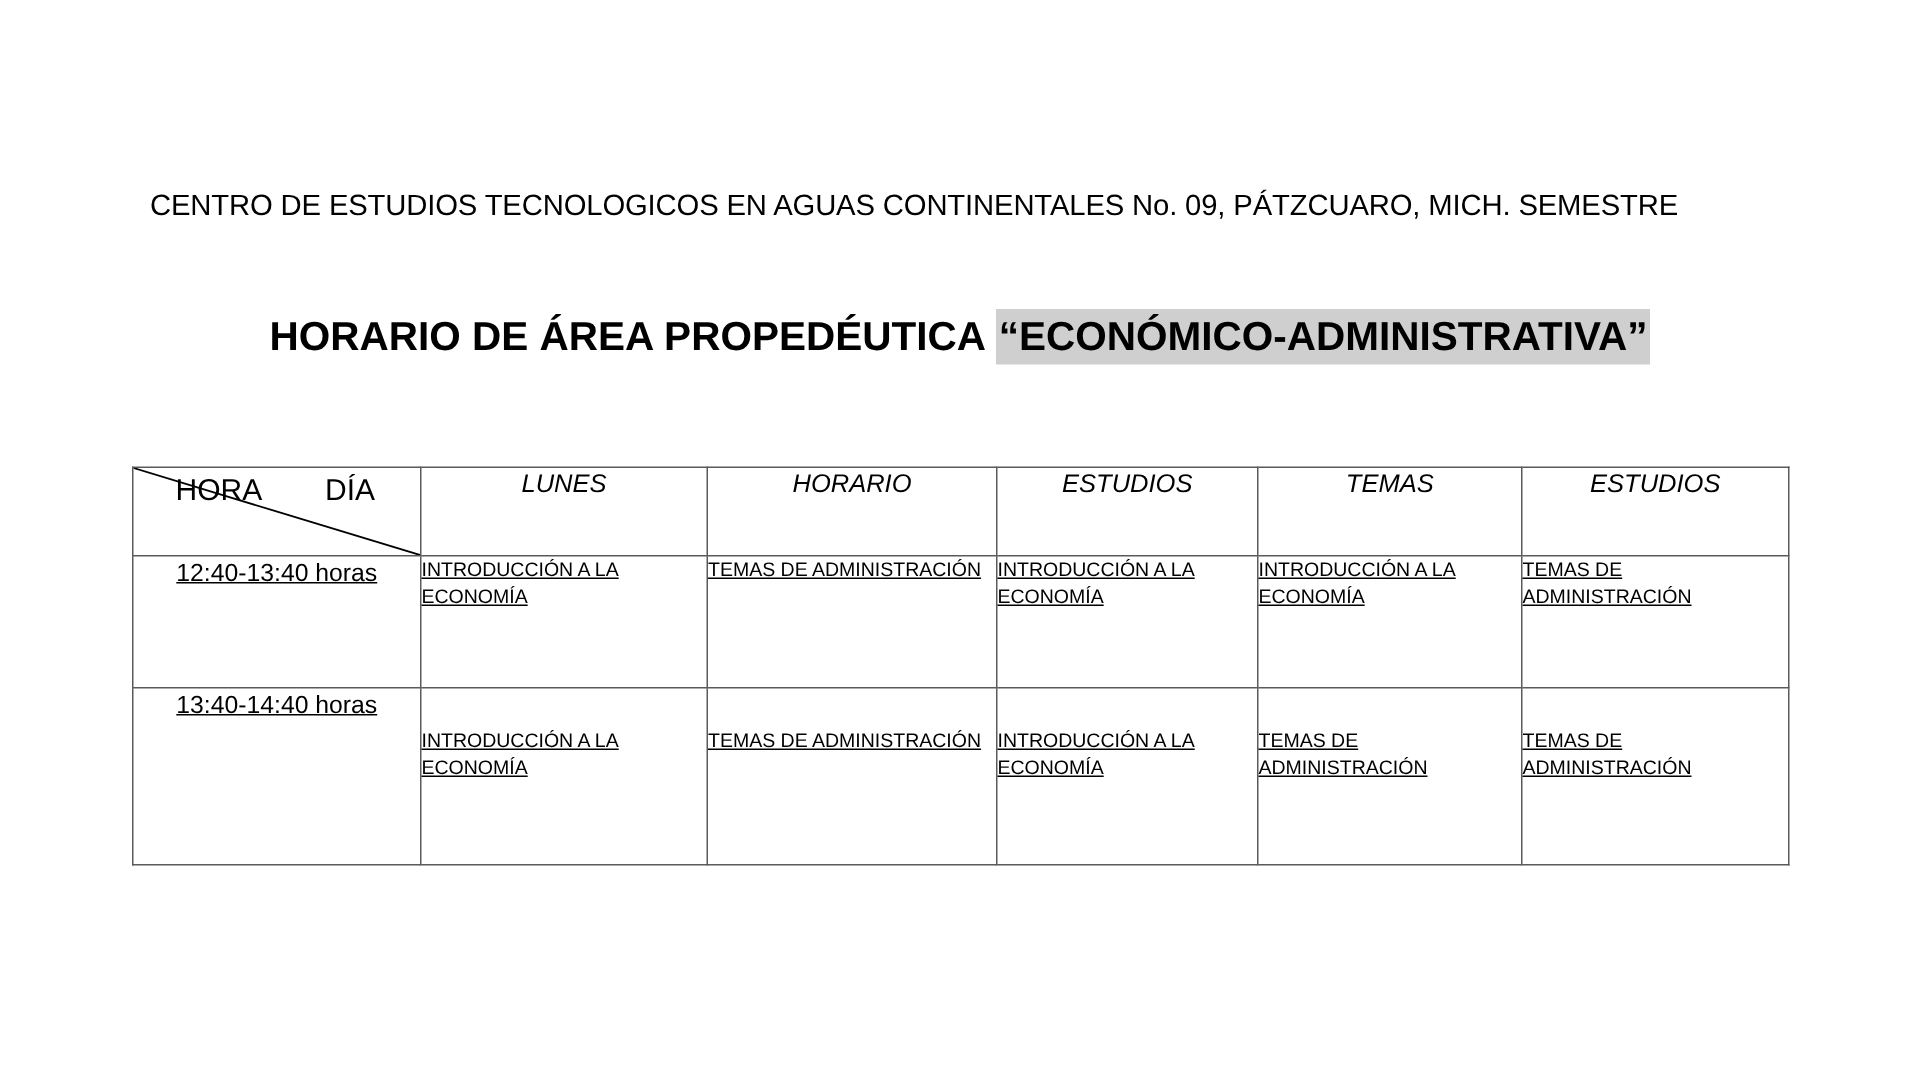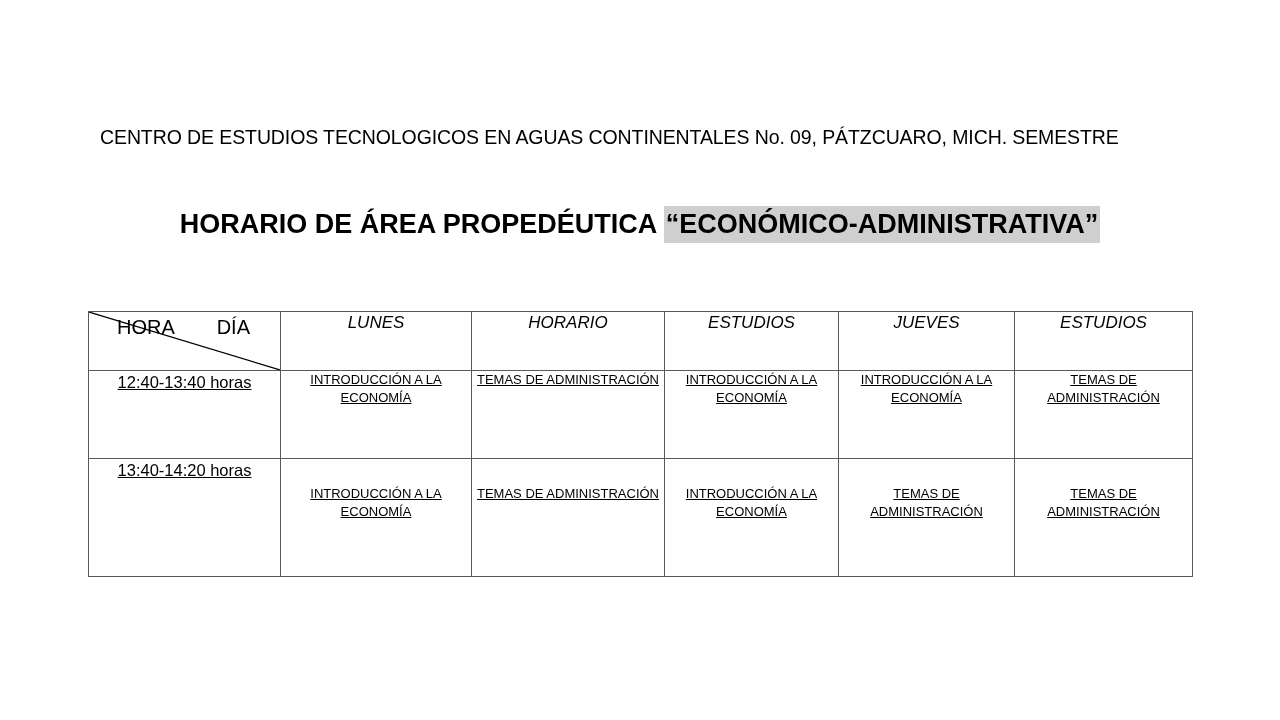--- a/index.html
+++ b/index.html
@@ -108,21 +108,20 @@
   .body-row td { height: 87px; text-decoration: underline; }
   .body-row.r2 td { height: 91px; }
 
   .time-cell {
     text-align: center;
     font-size: 16.5px;
     line-height: 22px;
     padding-top: 5px;
   }
   .subject-cell {
-    text-align: center;
     font-size: 13px;
     line-height: 17.5px;
     padding-top: 24px;
     padding-left: 4px;
     padding-right: 4px;
   }
   .body-row.r2 .subject-cell {
     padding-top: 26px;
   }
 </style>
@@ -155,35 +154,35 @@
             <line x1="0" y1="0" x2="192" y2="58" stroke="#000000" stroke-width="1.2" vector-effect="non-scaling-stroke"></line>
           </svg>
           <div class="corner-labels">
             <span>HORA</span>
             <span>DÍA</span>
           </div>
         </td>
         <td class="hdr-cell">LUNES</td>
         <td class="hdr-cell">HORARIO</td>
         <td class="hdr-cell">ESTUDIOS</td>
-        <td class="hdr-cell">JUEVES</td>
+        <td class="hdr-cell">TEMAS</td>
         <td class="hdr-cell">ESTUDIOS</td>
       </tr>
 
       <tr class="body-row r1">
         <td class="time-cell">12:40-13:40 horas</td>
         <td class="subject-cell">INTRODUCCIÓN A LA ECONOMÍA</td>
         <td class="subject-cell">TEMAS DE ADMINISTRACIÓN</td>
         <td class="subject-cell">INTRODUCCIÓN A LA ECONOMÍA</td>
         <td class="subject-cell">INTRODUCCIÓN A LA ECONOMÍA</td>
         <td class="subject-cell">TEMAS DE ADMINISTRACIÓN</td>
       </tr>
 
       <tr class="body-row r2">
-        <td class="time-cell">13:40-14:20 horas</td>
+        <td class="time-cell">13:40-14:40 horas</td>
         <td class="subject-cell">INTRODUCCIÓN A LA ECONOMÍA</td>
         <td class="subject-cell">TEMAS DE ADMINISTRACIÓN</td>
         <td class="subject-cell">INTRODUCCIÓN A LA ECONOMÍA</td>
         <td class="subject-cell">TEMAS DE ADMINISTRACIÓN</td>
         <td class="subject-cell">TEMAS DE ADMINISTRACIÓN</td>
       </tr>
     </tbody>
   </table>
 
 </div>

